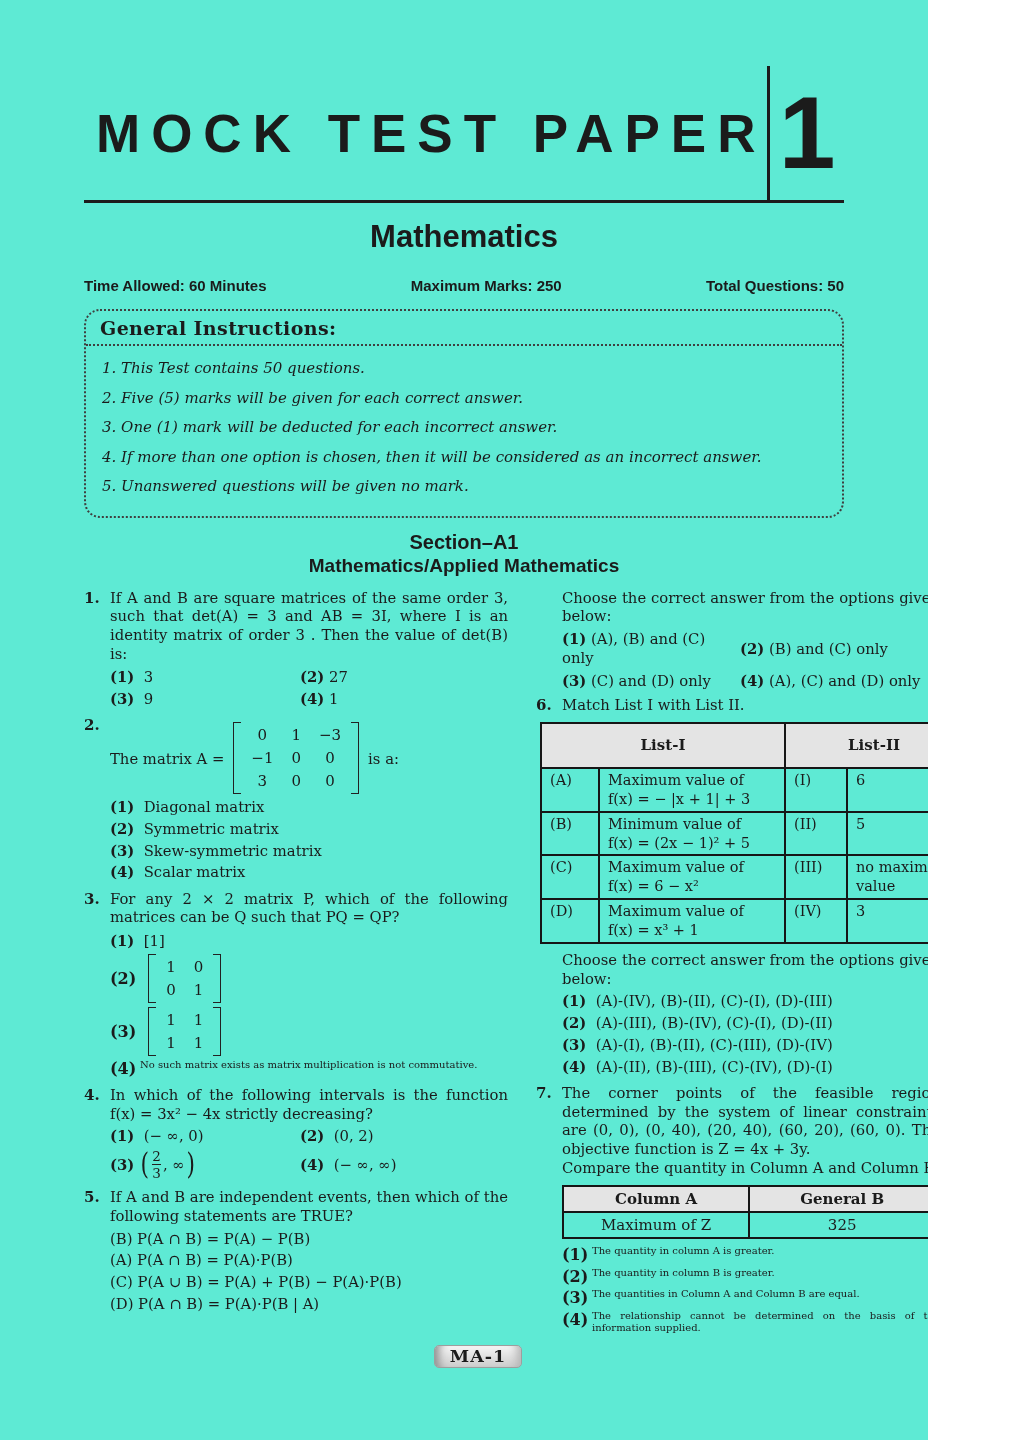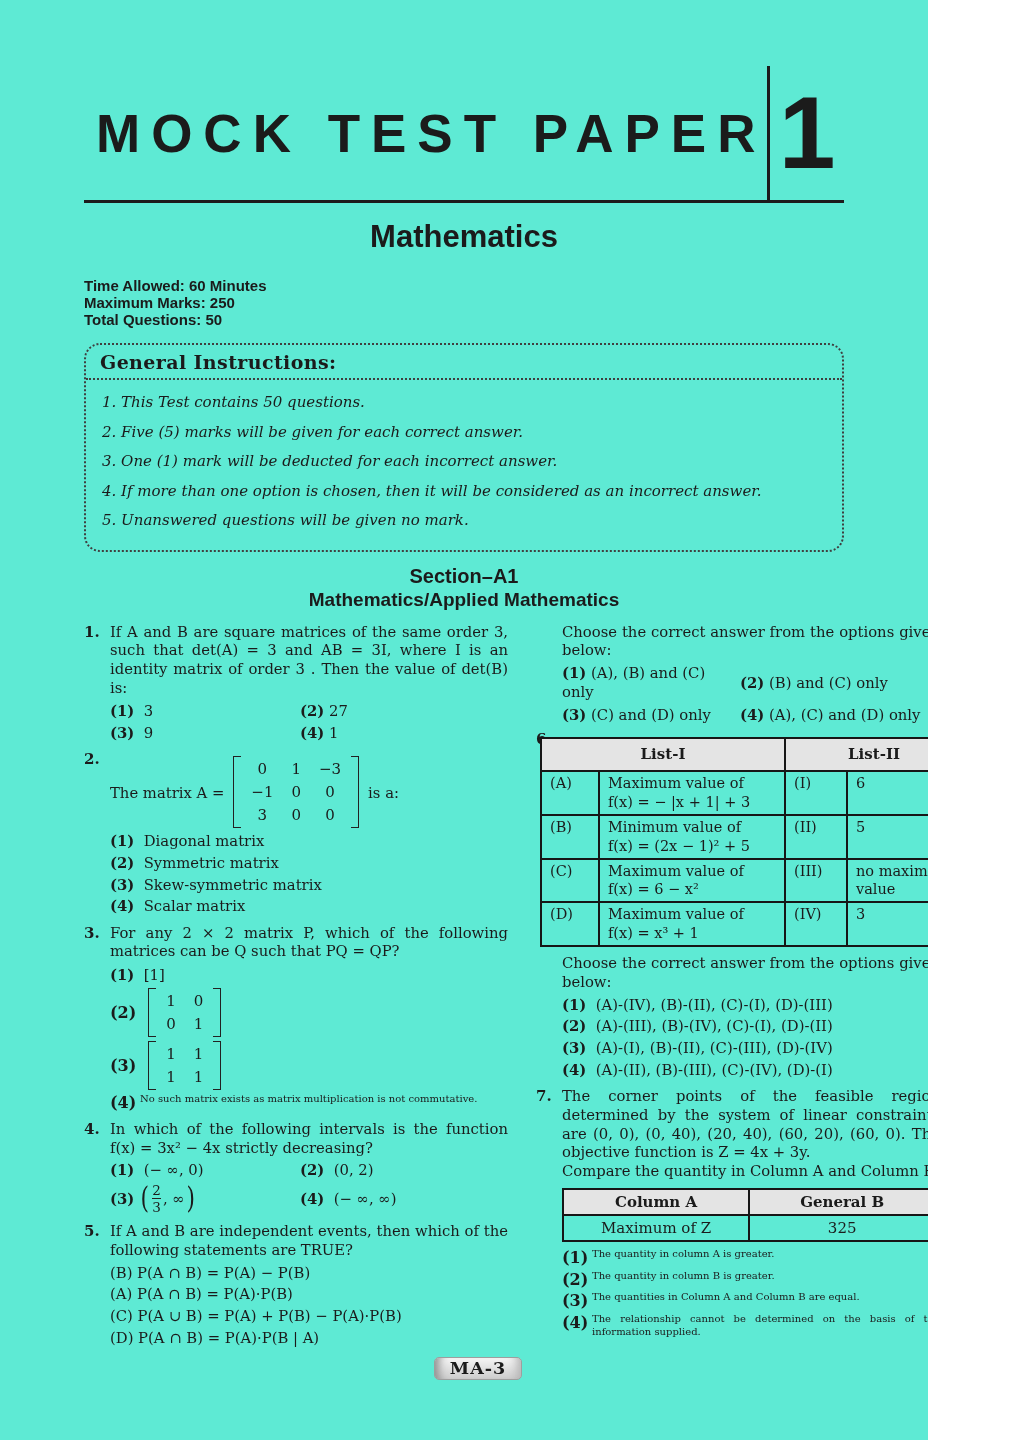--- a/index.html
+++ b/index.html
@@ -12,21 +12,21 @@
   .title-wrap{flex:1;display:flex;align-items:center;}
   .main-title{font-family:"Liberation Sans",sans-serif;font-weight:bold;font-size:53px;
               letter-spacing:11px;line-height:1;padding-left:12px;white-space:nowrap;}
   .vbar{width:7px;background:#1c1c1c;}
   .paper-num{width:146px;display:flex;align-items:center;justify-content:center;
              font-family:"Liberation Sans",sans-serif;font-weight:bold;font-size:102px;line-height:1;}
   .hrule{border-top:3.5px solid #1c1c1c;}
   .subject{text-align:center;font-family:"Liberation Sans",sans-serif;font-weight:bold;
            font-size:31px;margin-top:16px;}
   .meta-row{display:flex;justify-content:space-between;font-family:"Liberation Sans",sans-serif;
-            font-weight:bold;font-size:15px;margin-top:22px;flex-direction:column;}
+            font-weight:bold;font-size:15px;margin-top:22px;}
 
   
   .gi-box{border:2.5px dotted #3f3f3f;border-radius:16px;margin-top:15px;}
   .gi-title{font-weight:bold;font-size:19px;letter-spacing:.4px;padding:6px 14px 5px;
             border-bottom:2.5px dotted #3f3f3f;}
   .gi-items{padding:13px 16px 9px;}
   .gi-item{font-style:italic;font-size:15px;margin-bottom:11.5px;}
 
   
   .section-title{text-align:center;font-family:"Liberation Sans",sans-serif;font-weight:bold;
@@ -68,21 +68,21 @@
   
   .frac{display:inline-flex;flex-direction:column;align-items:center;vertical-align:middle;margin:0 2px;}
   .fnum,.fden{line-height:1.05;font-size:13.5px;}
   .fbar{align-self:stretch;border-top:1.4px solid #222;margin:1px 0;}
   .bigp{font-size:29px;font-weight:400;vertical-align:middle;line-height:.9;display:inline-block;transform:scaleX(.75);}
   .parenopt{display:flex;align-items:center;}
 
   
   .match-table{border-collapse:collapse;width:424px;margin:7px 0 7px -22px;font-size:14.5px;}
   .match-table th,.match-table td{border:2.2px solid #161616;padding:2px 8px;vertical-align:top;line-height:1.3;}
-  .match-table th{background:#e4e4e4;text-align:center;font-size:15px;padding:6px 4px;}
+  .match-table th{background:#e4e4e4;text-align:center;font-size:15px;padding:12px 4px;}
   .lbl-cell{width:40px;}
   .rom-cell{width:44px;}
   .desc-cell{width:168px;}
 
   
   .ab-table{border-collapse:collapse;width:99%;margin:7px 0 6px;font-size:15px;}
   .ab-table th,.ab-table td{border:2.2px solid #161616;text-align:center;padding:2px 6px;line-height:1.35;}
   .ab-table th{background:#e4e4e4;}
 
   
@@ -261,20 +261,21 @@
             <div class="opt"><span class="olabel">(1)</span> <span>(A), (B) and (C) only</span></div>
             <div class="opt"><span class="olabel">(2)</span> <span>(B) and (C) only</span></div>
             <div class="opt"><span class="olabel">(3)</span> <span>(C) and (D) only</span></div>
             <div class="opt"><span class="olabel">(4)</span> <span>(A), (C) and (D) only</span></div>
           </div>
         </div>
 
         <div class="q" style="margin-top:6px;">
           <div class="qnum">6.</div>
           <div class="qbody">
+            <div class="qtext">Match List I with List II.</div>
 
             <table class="match-table">
               <tbody>
                   <tr>
                 <th colspan="2">List-I</th>
                 <th colspan="2">List-II</th>
               </tr>
               <tr>
                 <td class="lbl-cell">(A)</td>
                 <td class="desc-cell">
@@ -358,16 +359,16 @@
             <div class="hopt">
               <span class="olabel">(4)</span>
               <span class="htext">The relationship cannot be determined on the basis of the information supplied.</span>
             </div>
           </div>
         </div>
 
       </div>
     </div>
 
-    <div class="footer-badge">MA-3</div>
+    <div class="footer-badge">MA-1</div>
 
   </div>
 </div>
 
 </body></html>

